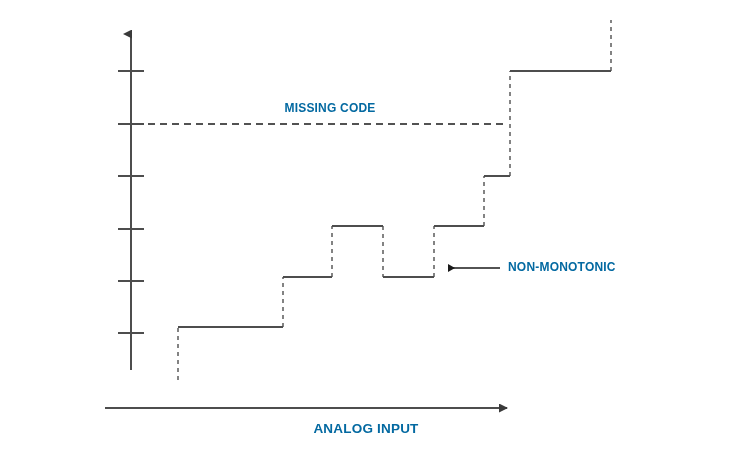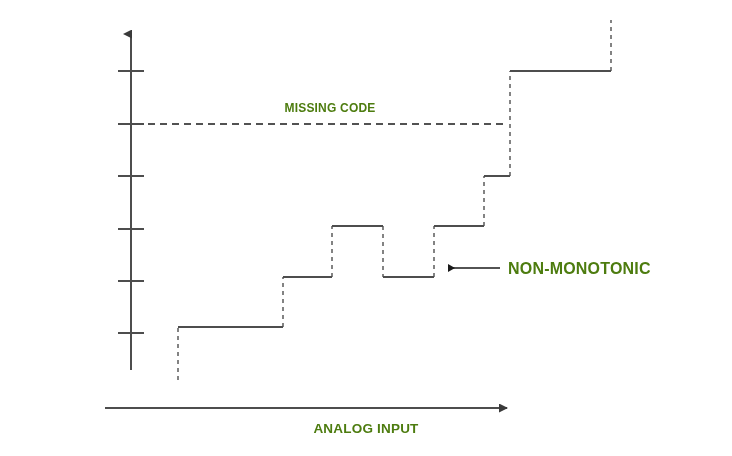--- a/index.html
+++ b/index.html
@@ -26,21 +26,21 @@
     left: 0;
     top: 0;
     width: 732px;
     height: 456px;
     display: block;
   }
   .lbl {
     position: absolute;
     font-family: "Liberation Sans", sans-serif;
     font-weight: bold;
-    color: #4d7c0f;
+    color: #0369a1;
     white-space: pre;
     letter-spacing: 0.2px;
   }
   #y-axis-label {
     left: 8px;
     top: 168px;
     width: 100px;
     text-align: right;
     font-size: 13.5px;
     line-height: 19px;
@@ -55,21 +55,21 @@
   #missing-code-label {
     left: 150px;
     top: 101px;
     width: 360px;
     text-align: center;
     font-size: 12px;
   }
   #non-monotonic-label {
     left: 508px;
     top: 260px;
-    font-size: 16px;
+    font-size: 12px;
     text-align: right;
   }
 </style>
 </head>
 <body>
 
 <div id="stage">
 
   <svg class="diagram" viewBox="0 0 732 456">
     <defs>

